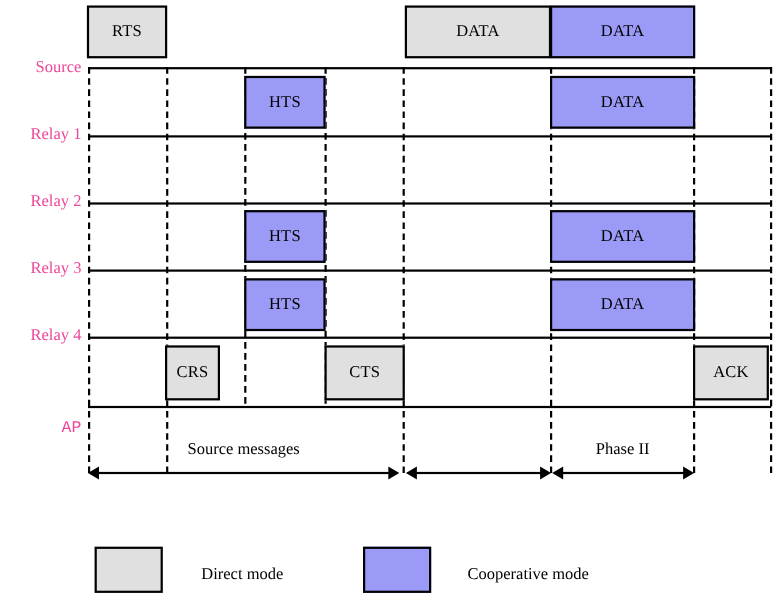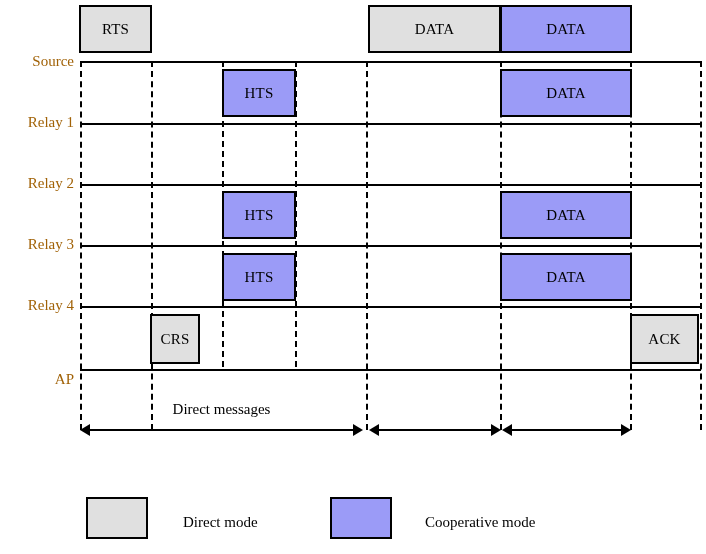--- a/index.html
+++ b/index.html
@@ -21,21 +21,21 @@
   }
 
   
   .row-label {
     position: absolute;
     right: 0;
     text-align: right;
     font-size: 15px;
     line-height: 15px;
     white-space: nowrap;
-    color: #a16207;
+    color: #ec4899;
   }
   .label-col {
     position: absolute;
     left: 0;
     width: 74px;
     top: 0;
     height: 100%;
   }
 
   
@@ -121,21 +121,21 @@
 <body>
 
 <div id="stage">
 
   <div class="label-col">
     <div class="row-label" style="top:54px;">Source</div>
     <div class="row-label" style="top:115px;margin-left:18px;">Relay 1</div>
     <div class="row-label" style="top:176px;font-family:Liberation Serif, serif;">Relay 2</div>
     <div class="row-label" style="top:237px;">Relay 3</div>
     <div class="row-label" style="top:298px;">Relay 4</div>
-    <div class="row-label" style="top:372px;">AP</div>
+    <div class="row-label" style="top:382px;font-family:Liberation Mono, monospace;">AP</div>
   </div>
 
   <div class="vline" style="left:80px;  top:61px;  height:369px;"></div>
   <div class="vline" style="left:151px; top:61px;  height:369px;"></div>
   <div class="vline" style="left:222px; top:61px;  height:306px;"></div>
   <div class="vline" style="left:295px; top:61px;  height:306px;"></div>
   <div class="vline" style="left:366px; top:61px;  height:369px;"></div>
   <div class="vline" style="left:500px; top:61px;  height:369px;"></div>
   <div class="vline" style="left:630px; top:61px;  height:369px;"></div>
   <div class="vline" style="left:700px; top:61px;  height:369px;"></div>
@@ -154,23 +154,25 @@
   <div class="msg coop" style="left:222px; top:69px; width:74px; height:48px;">HTS</div>
   <div class="msg coop" style="left:500px; top:69px; width:132px; height:48px;">DATA</div>
 
   <div class="msg coop" style="left:222px; top:191px; width:74px; height:48px;">HTS</div>
   <div class="msg coop" style="left:500px; top:191px; width:132px; height:48px;">DATA</div>
 
   <div class="msg coop" style="left:222px; top:253px; width:74px; height:48px;">HTS</div>
   <div class="msg coop" style="left:500px; top:253px; width:132px; height:48px;">DATA</div>
 
   <div class="msg direct" style="left:150px; top:314px; width:50px; height:50px;">CRS</div>
+  <div class="msg direct" style="left:295px; top:314px; width:73px; height:50px;">CTS</div>
   <div class="msg direct" style="left:630px; top:314px; width:69px; height:50px;">ACK</div>
 
-  <div class="phase-label" style="left:80px; width:283px; top:402px;">Direct messages</div>
+  <div class="phase-label" style="left:80px; width:283px; top:402px;">Source messages</div>
+  <div class="phase-label" style="left:501px; width:130px; top:402px;">Phase II</div>
 
   <div class="arrow-row" style="left:80px; width:283px; top:424px;">
     <div class="arrow-head left"></div>
     <div class="arrow-line"></div>
     <div class="arrow-head right"></div>
   </div>
   <div class="arrow-row" style="left:369px; width:132px; top:424px;">
     <div class="arrow-head left"></div>
     <div class="arrow-line"></div>
     <div class="arrow-head right"></div>

